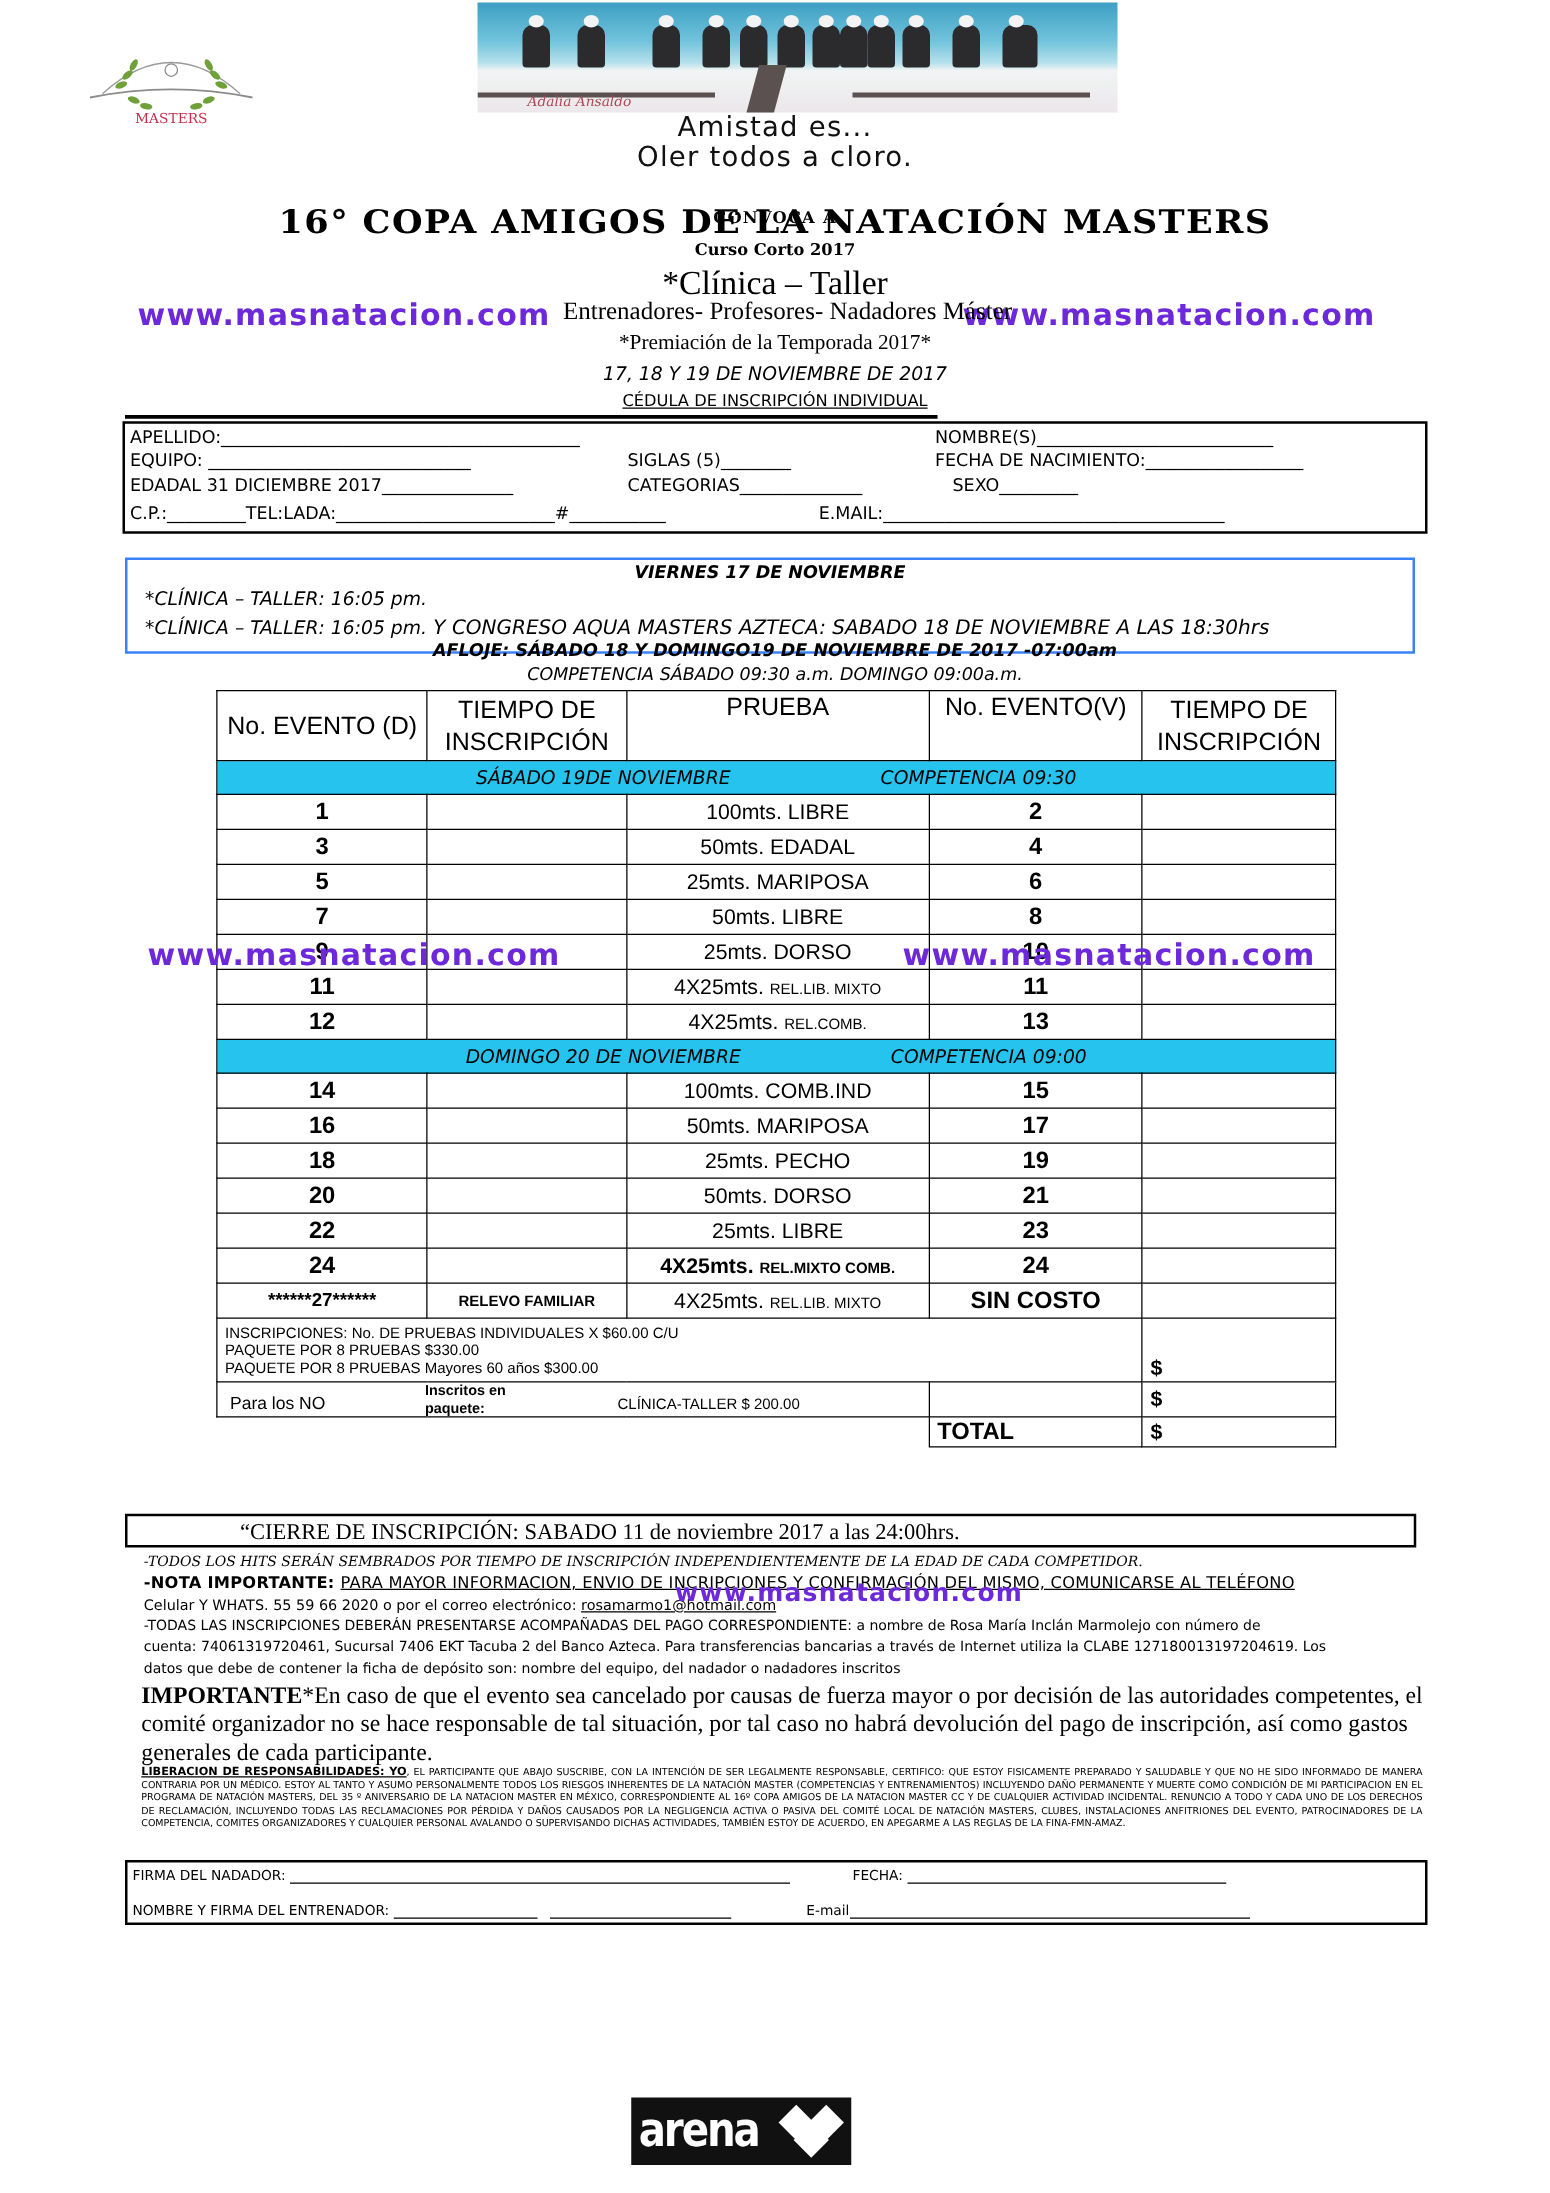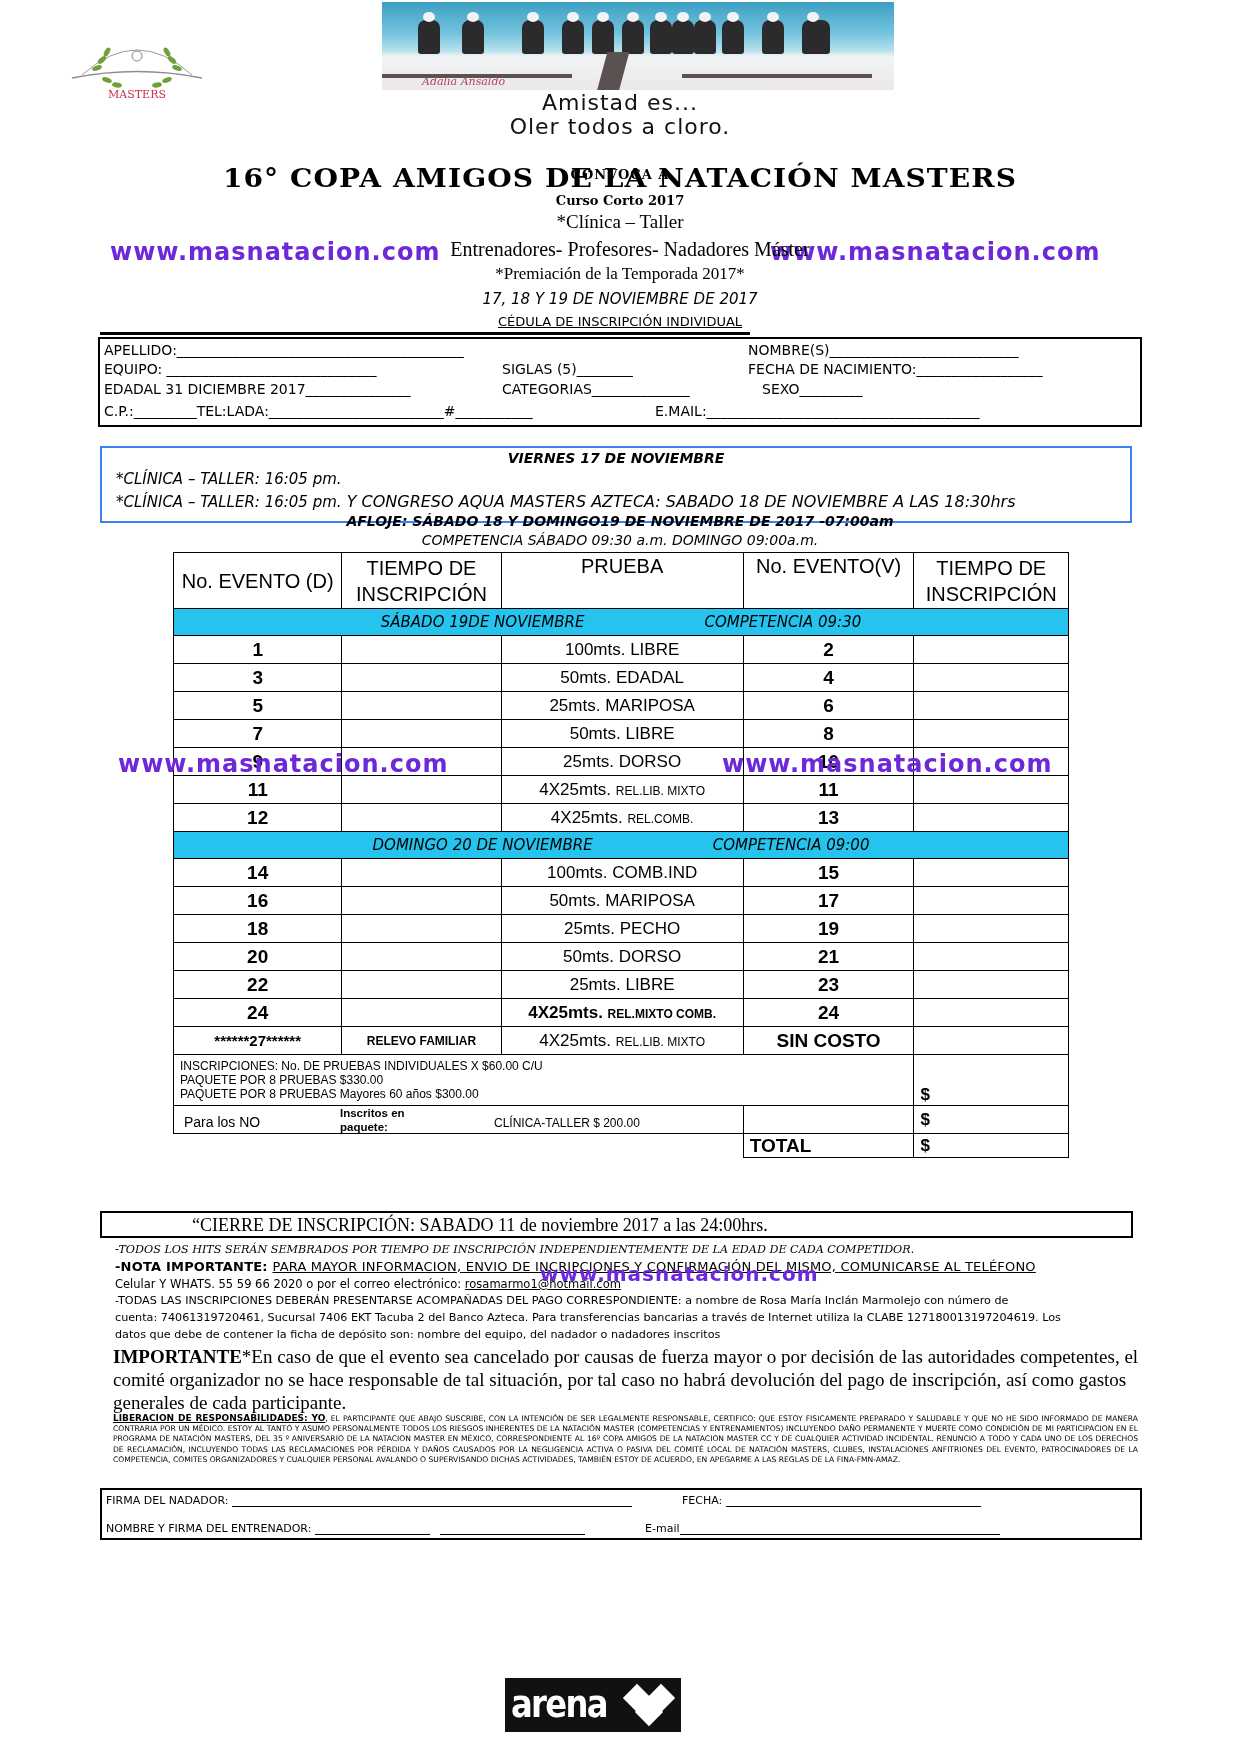--- a/index.html
+++ b/index.html
@@ -10,21 +10,21 @@
   .banner { left: 382px; top: 2px; width: 512px; height: 88px; background: linear-gradient(180deg,#3d9fc3 0%,#71c3dc 35%,#b6e1ec 55%,#f1f4f4 62%,#ece7ea 100%); overflow: hidden; }
   .banner .swimmer { position: absolute; top: 18px; width: 22px; height: 34px; background: #2b2a2d; border-radius: 8px 8px 3px 3px; }
   .banner .swimmer::before { content:""; position:absolute; left:5px; top:-8px; width:12px; height:10px; border-radius:50%; background:#f3f3f3; }
   .banner .lane { position:absolute; background:#5b5150; }
   .banner .sig { position:absolute; left:40px; bottom:2px; font-family:"DejaVu Serif",serif; font-style:italic; font-size:11px; color:#b04757; }
   .tagline { left: 0; width: 1240px; text-align: center; font-family: "DejaVu Sans", sans-serif; font-size: 22px; letter-spacing: 1px; color:#111; }
   .center { left: 0; width: 1240px; text-align: center; }
   .convoca { top: 167px; font-family:"DejaVu Serif",serif; font-weight:900; font-size:13px; letter-spacing:1px; }
   .title { top: 163px; font-family:"DejaVu Serif",serif; font-weight:900; font-size:26px; letter-spacing:1px; transform: scaleX(1.08); }
   .curso { top: 193px; font-family:"DejaVu Serif",serif; font-weight:900; font-size:13px; }
-  .clinica { top: 211px; font-family:"Liberation Serif",serif; font-size:19px; }
+  .clinica { top: 211px; font-family:"Liberation Serif",serif; font-size:27px; }
   .entren { top: 238px; font-family:"Liberation Serif",serif; font-size:20px;padding-left:20px; }
   .premio { top: 264px; font-family:"Liberation Serif",serif; font-size:17px; }
   .fechas { top: 290px; font-family:"DejaVu Sans",sans-serif; font-style:italic; font-size:15px; }
   .cedula { top: 314px; font-family:"DejaVu Sans",sans-serif; font-size:13px; text-decoration: underline; }
   .watermark { font-family:"DejaVu Sans",sans-serif; font-size:24px; color:#6d28d9; letter-spacing:1px; font-weight:bold; }
   .hr-thick { left: 100px; width: 650px; height: 3px; background:#000; top: 332px; }
   
   .personal { left: 98px; top: 337px; width: 1044px; height: 90px; border: 2px solid #000; font-family:"DejaVu Sans",sans-serif; font-size:14px; }
   .personal .f { position:absolute; white-space:nowrap;text-align:right; }
   

